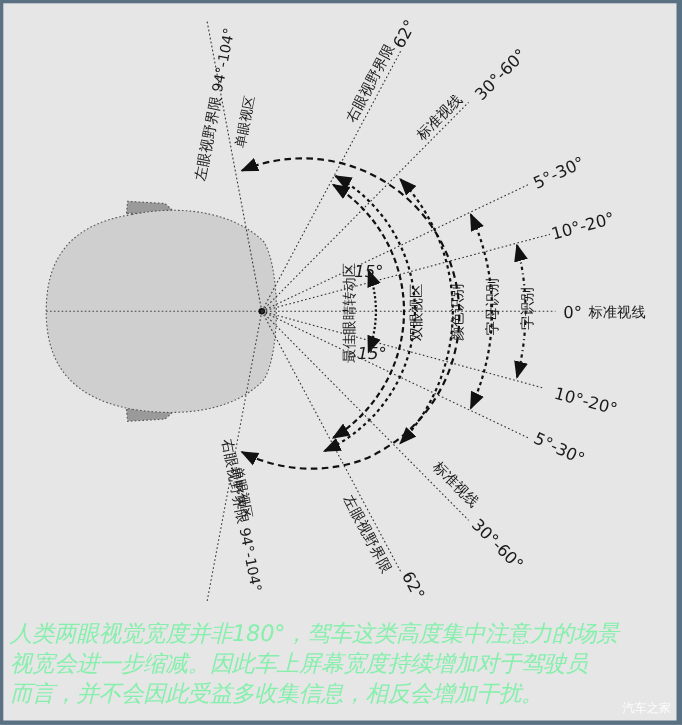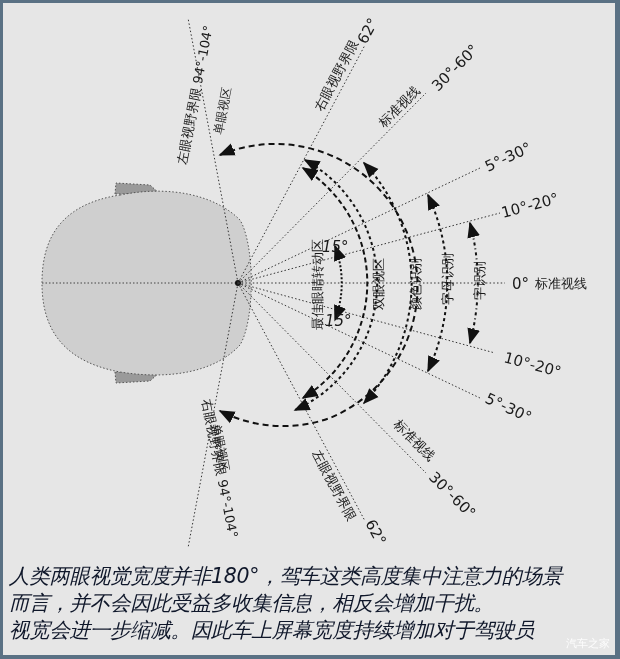--- a/index.html
+++ b/index.html
@@ -1,19 +1,19 @@
 <!DOCTYPE html>
 <html><head>
 <meta charset="utf-8">
 <style>
   html, body { margin: 0; padding: 0; }
   body { width: 620px; height: 659px; background: #5a7184; position: relative; overflow: hidden; font-family: "DejaVu Sans", sans-serif; }
   .panel { position: absolute; left: 3px; top: 3px; width: 612px; height: 652px; background: #e6e6e6; }
   svg { position: absolute; left: 0; top: 0; }
-  .caption { position: absolute; left: 9px; top: 563px; width: 600px; font-size: 20.5px; line-height: 27px; color: #0f172a; font-style: italic; letter-spacing: -0.3px; }
+  .caption { position: absolute; left: 9px; top: 563px; width: 600px; font-size: 20.5px; line-height: 27px; color: #86efac; font-style: italic; letter-spacing: -0.3px; }
   .caption div { white-space: nowrap; }
   .watermark { position: absolute; right: 10px; bottom: 8px; font-size: 11px; color: #ffffff; opacity: 0.9; }
   .lbl { font-family: "DejaVu Sans", sans-serif; fill: #1a1a1a; }
 </style>
 </head>
 <body>
 
 <div class="panel"></div>
 
 <svg width="620" height="659" viewBox="0 0 620 659">
@@ -86,16 +86,16 @@
     <text x="325" y="326" font-size="15" font-style="italic">15°</text>
     <text transform="translate(383,310) rotate(-90)">双眼视区</text>
     <text transform="translate(420,310) rotate(-90)">颜色识别</text>
     <text transform="translate(452,305) rotate(-90)">字母识别</text>
     <text transform="translate(484,300) rotate(-90)">字识别</text>
   </g>
 </svg>
 
 <div class="caption">
   <div>人类两眼视觉宽度并非180°，驾车这类高度集中注意力的场景</div>
+  <div>视宽会进一步缩减。因此车上屏幕宽度持续增加对于驾驶员</div>
   <div>而言，并不会因此受益多收集信息，相反会增加干扰。</div>
-  <div>视宽会进一步缩减。因此车上屏幕宽度持续增加对于驾驶员</div>
 </div>
 <div class="watermark">汽车之家</div>
 
 </body></html>

